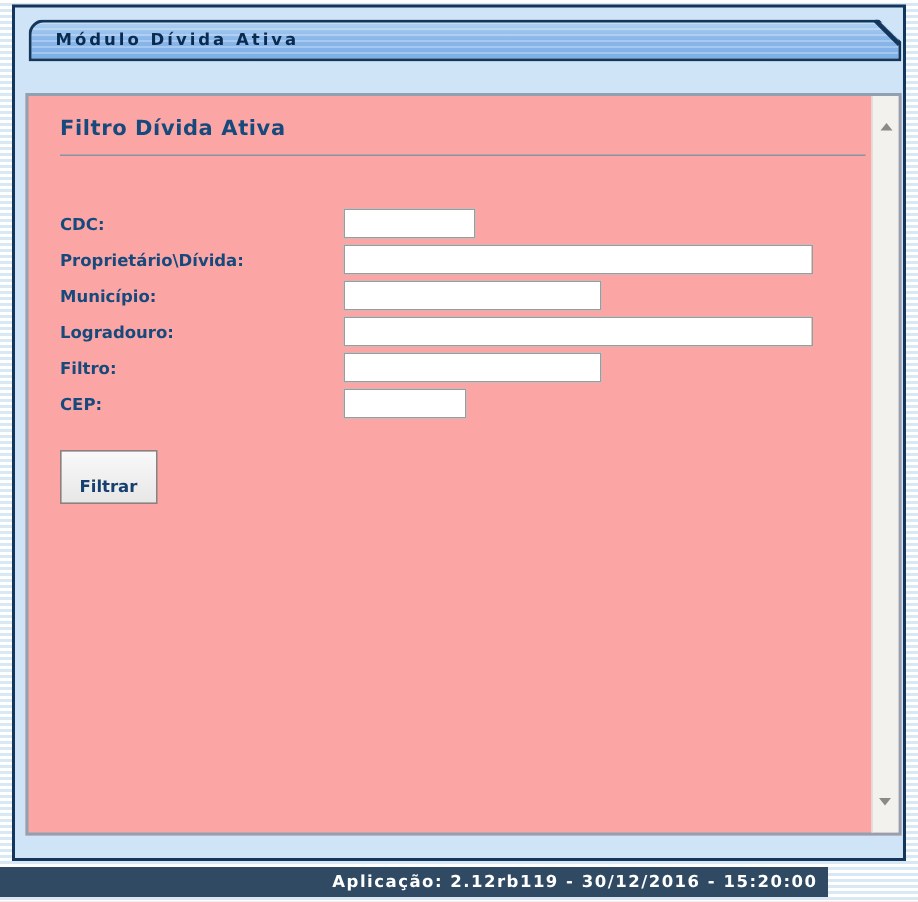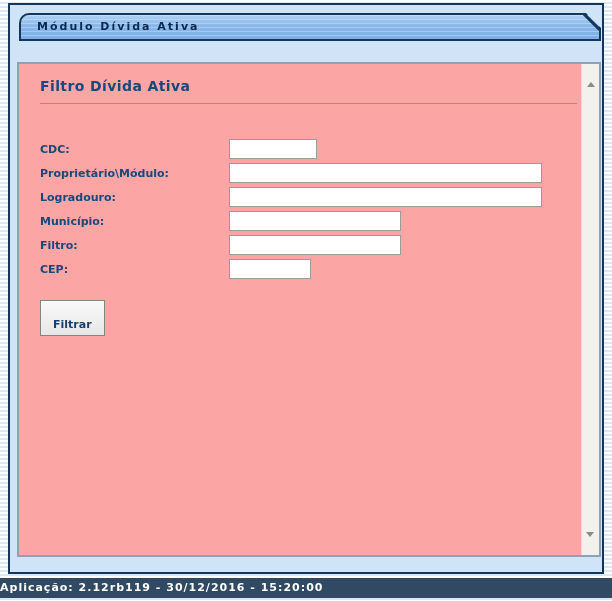--- a/index.html
+++ b/index.html
@@ -64,24 +64,24 @@
   .scrollbar {
     position:absolute; right:0; top:0; width:17px; height:100%;
     background:#f2f1ee; border-left:1px solid #e2e0da;
   }
   .tri-up, .tri-down { width:0; height:0; margin:0 auto;
     border-left:4px solid transparent; border-right:4px solid transparent; }
   .tri-up   { border-bottom:5px solid #8a8a86; margin-top:18px; }
   .tri-down { border-top:5px solid #8a8a86; position:absolute; bottom:18px; left:4px; }
   
   .statusbar {
-    position:absolute; left:0; top:578px; width:612px; height:20px;
+    position:absolute; left:0; top:578px; width:552px; height:20px;
     box-sizing:border-box; background:#304a63; color:#ffffff;
     font-size:11px; font-weight:bold; letter-spacing:1px;
-    line-height:20px; padding-right:7px; white-space:nowrap;
+    line-height:20px; text-align:right; padding-right:7px; white-space:nowrap;
   }
 </style>
 </head>
 <body>
 
 <div class="frame">
 
   <div class="module-header">
     <div class="mh-label">Módulo Dívida Ativa</div>
     <div class="bevel"></div>
@@ -90,30 +90,30 @@
   <div class="panel">
     <div class="panel-title">Filtro Dívida Ativa</div>
     <div class="title-rule"></div>
 
     <div class="form">
       <div class="row">
         <span class="lbl">CDC:</span>
         <input class="inp w-small" type="text" value="" style="">
       </div>
       <div class="row">
-        <span class="lbl">Proprietário\Módulo:</span>
-        <input class="inp w-wide" type="text" value="" style="">
-      </div>
-      <div class="row">
-        <span class="lbl">Logradouro:</span>
+        <span class="lbl">Proprietário\Dívida:</span>
         <input class="inp w-wide" type="text" value="" style="">
       </div>
       <div class="row">
         <span class="lbl">Município:</span>
         <input class="inp w-med" type="text" value="" style="">
+      </div>
+      <div class="row">
+        <span class="lbl">Logradouro:</span>
+        <input class="inp w-wide" type="text" value="" style="">
       </div>
       <div class="row">
         <span class="lbl">Filtro:</span>
         <input class="inp w-med" type="text" value="" style="">
       </div>
       <div class="row">
         <span class="lbl">CEP:</span>
         <input class="inp w-cep" type="text" value="" style="">
       </div>
       <div class="btn-row">

